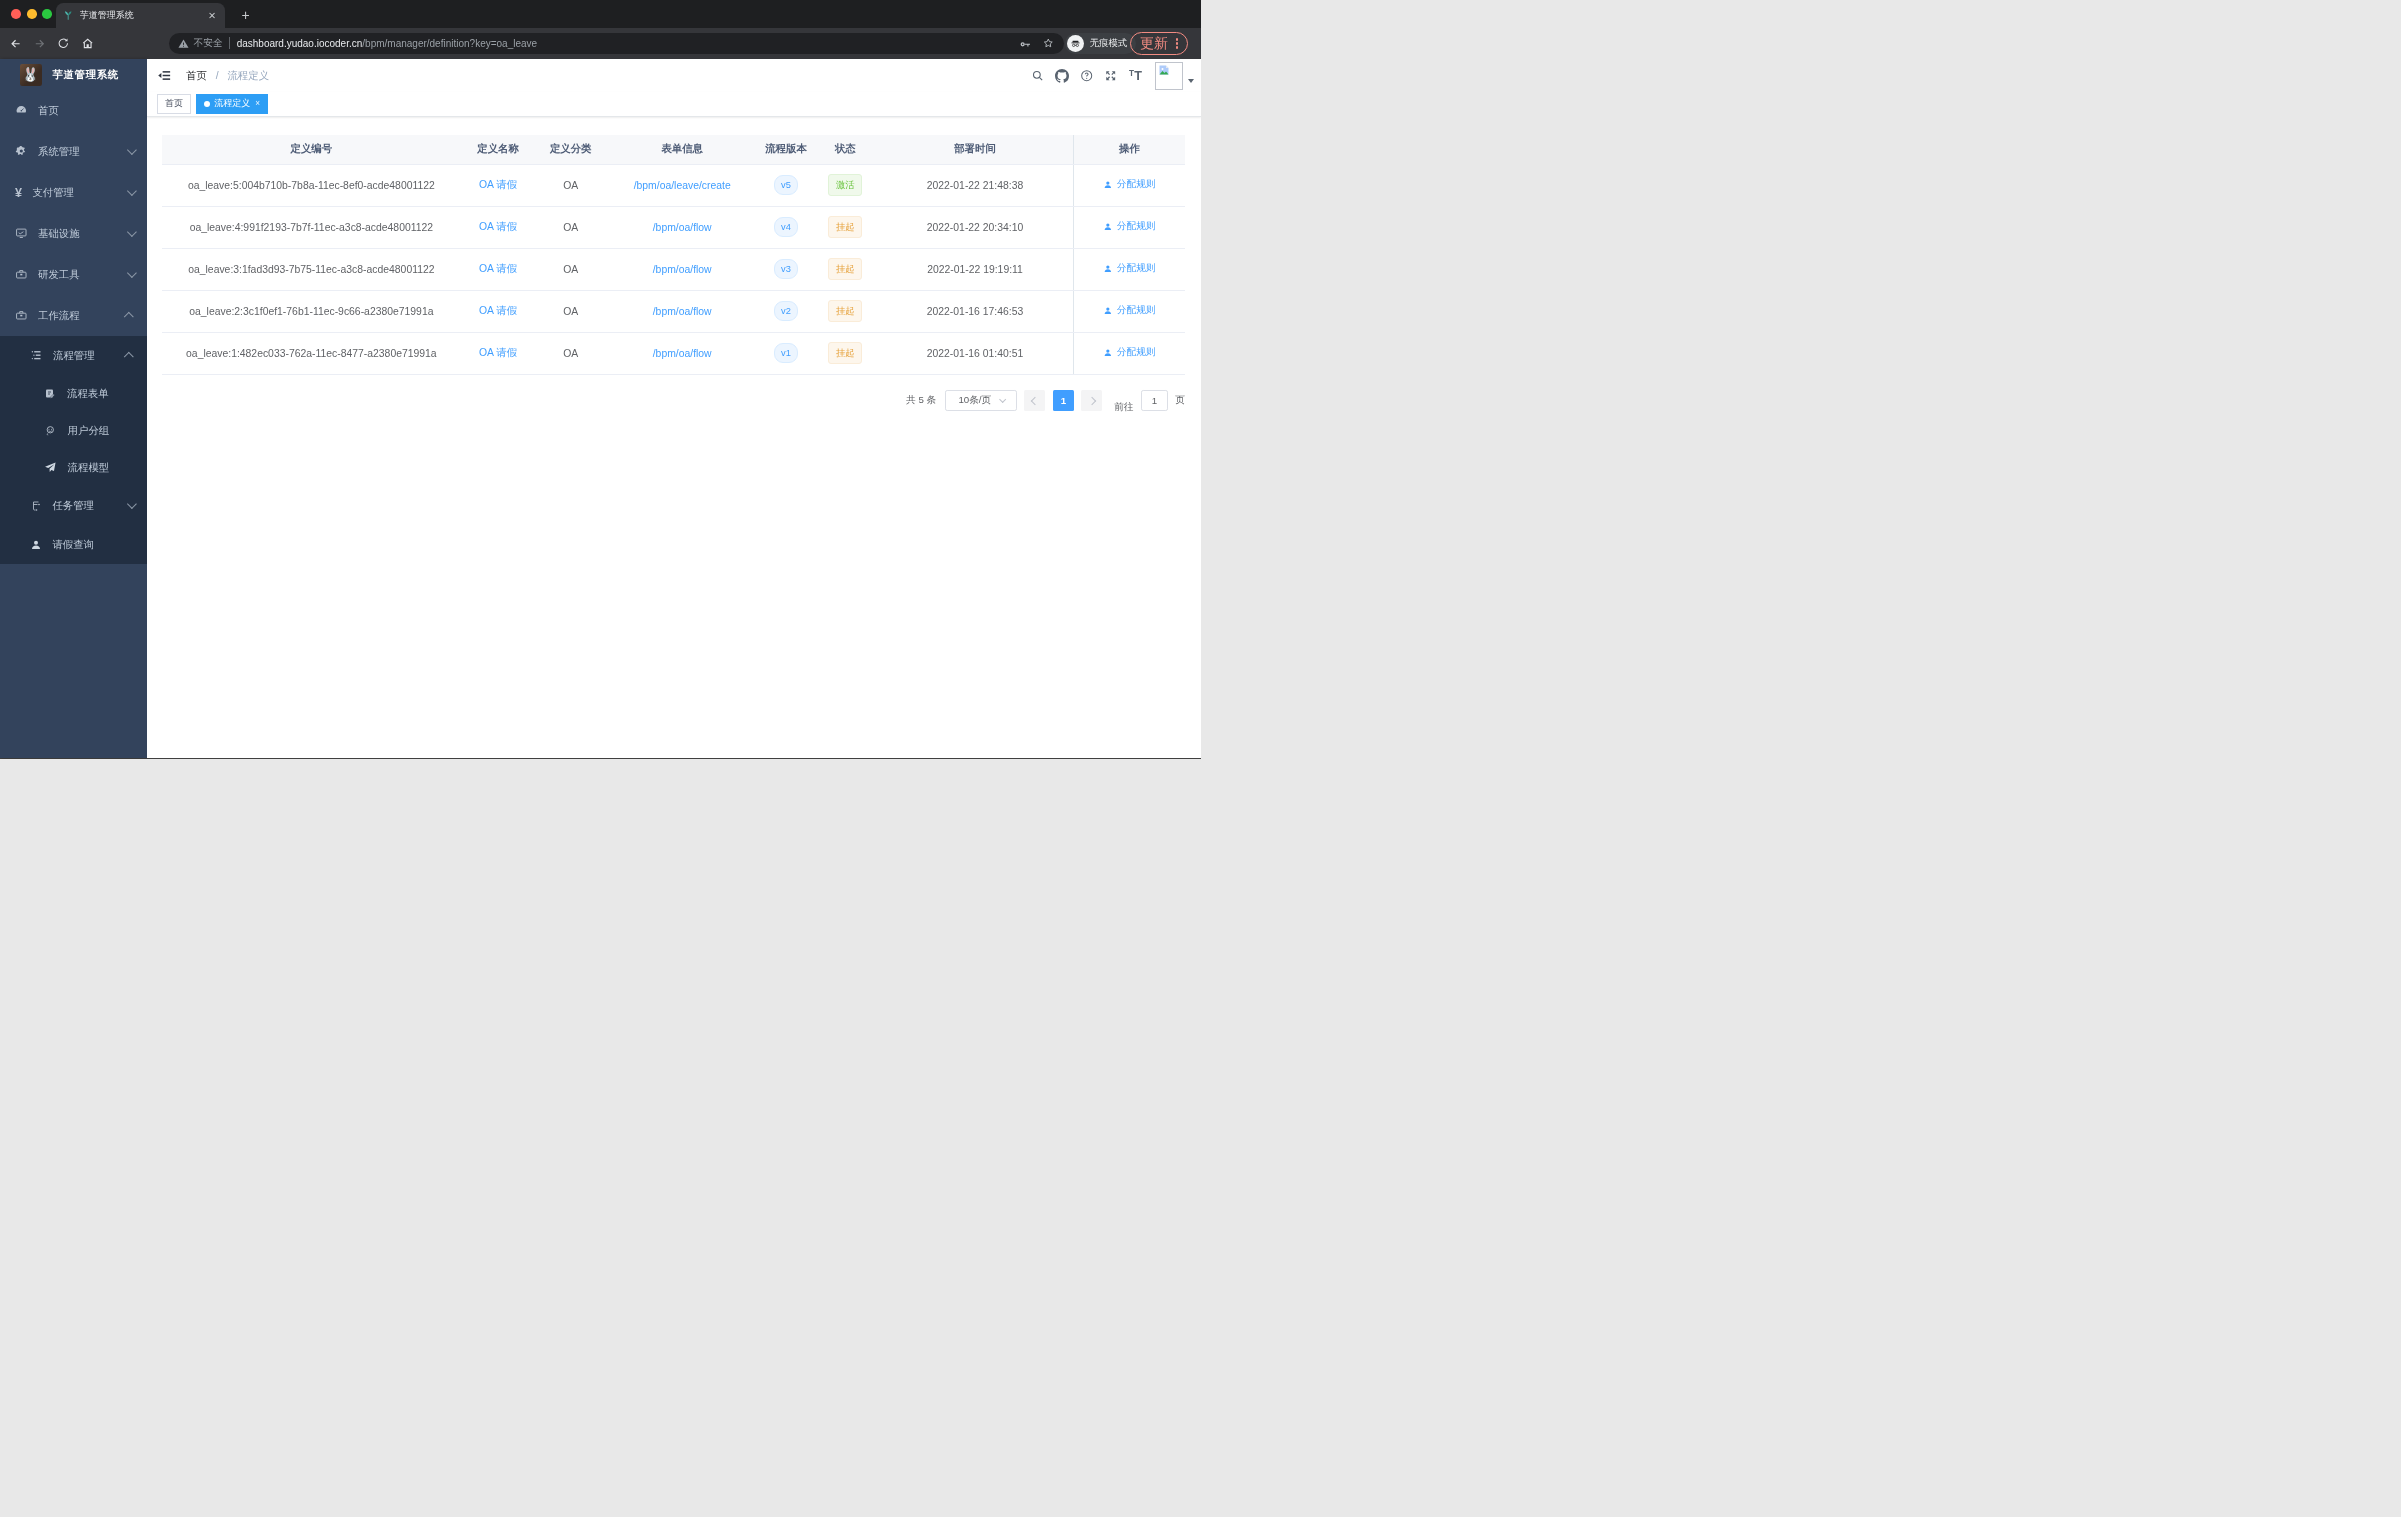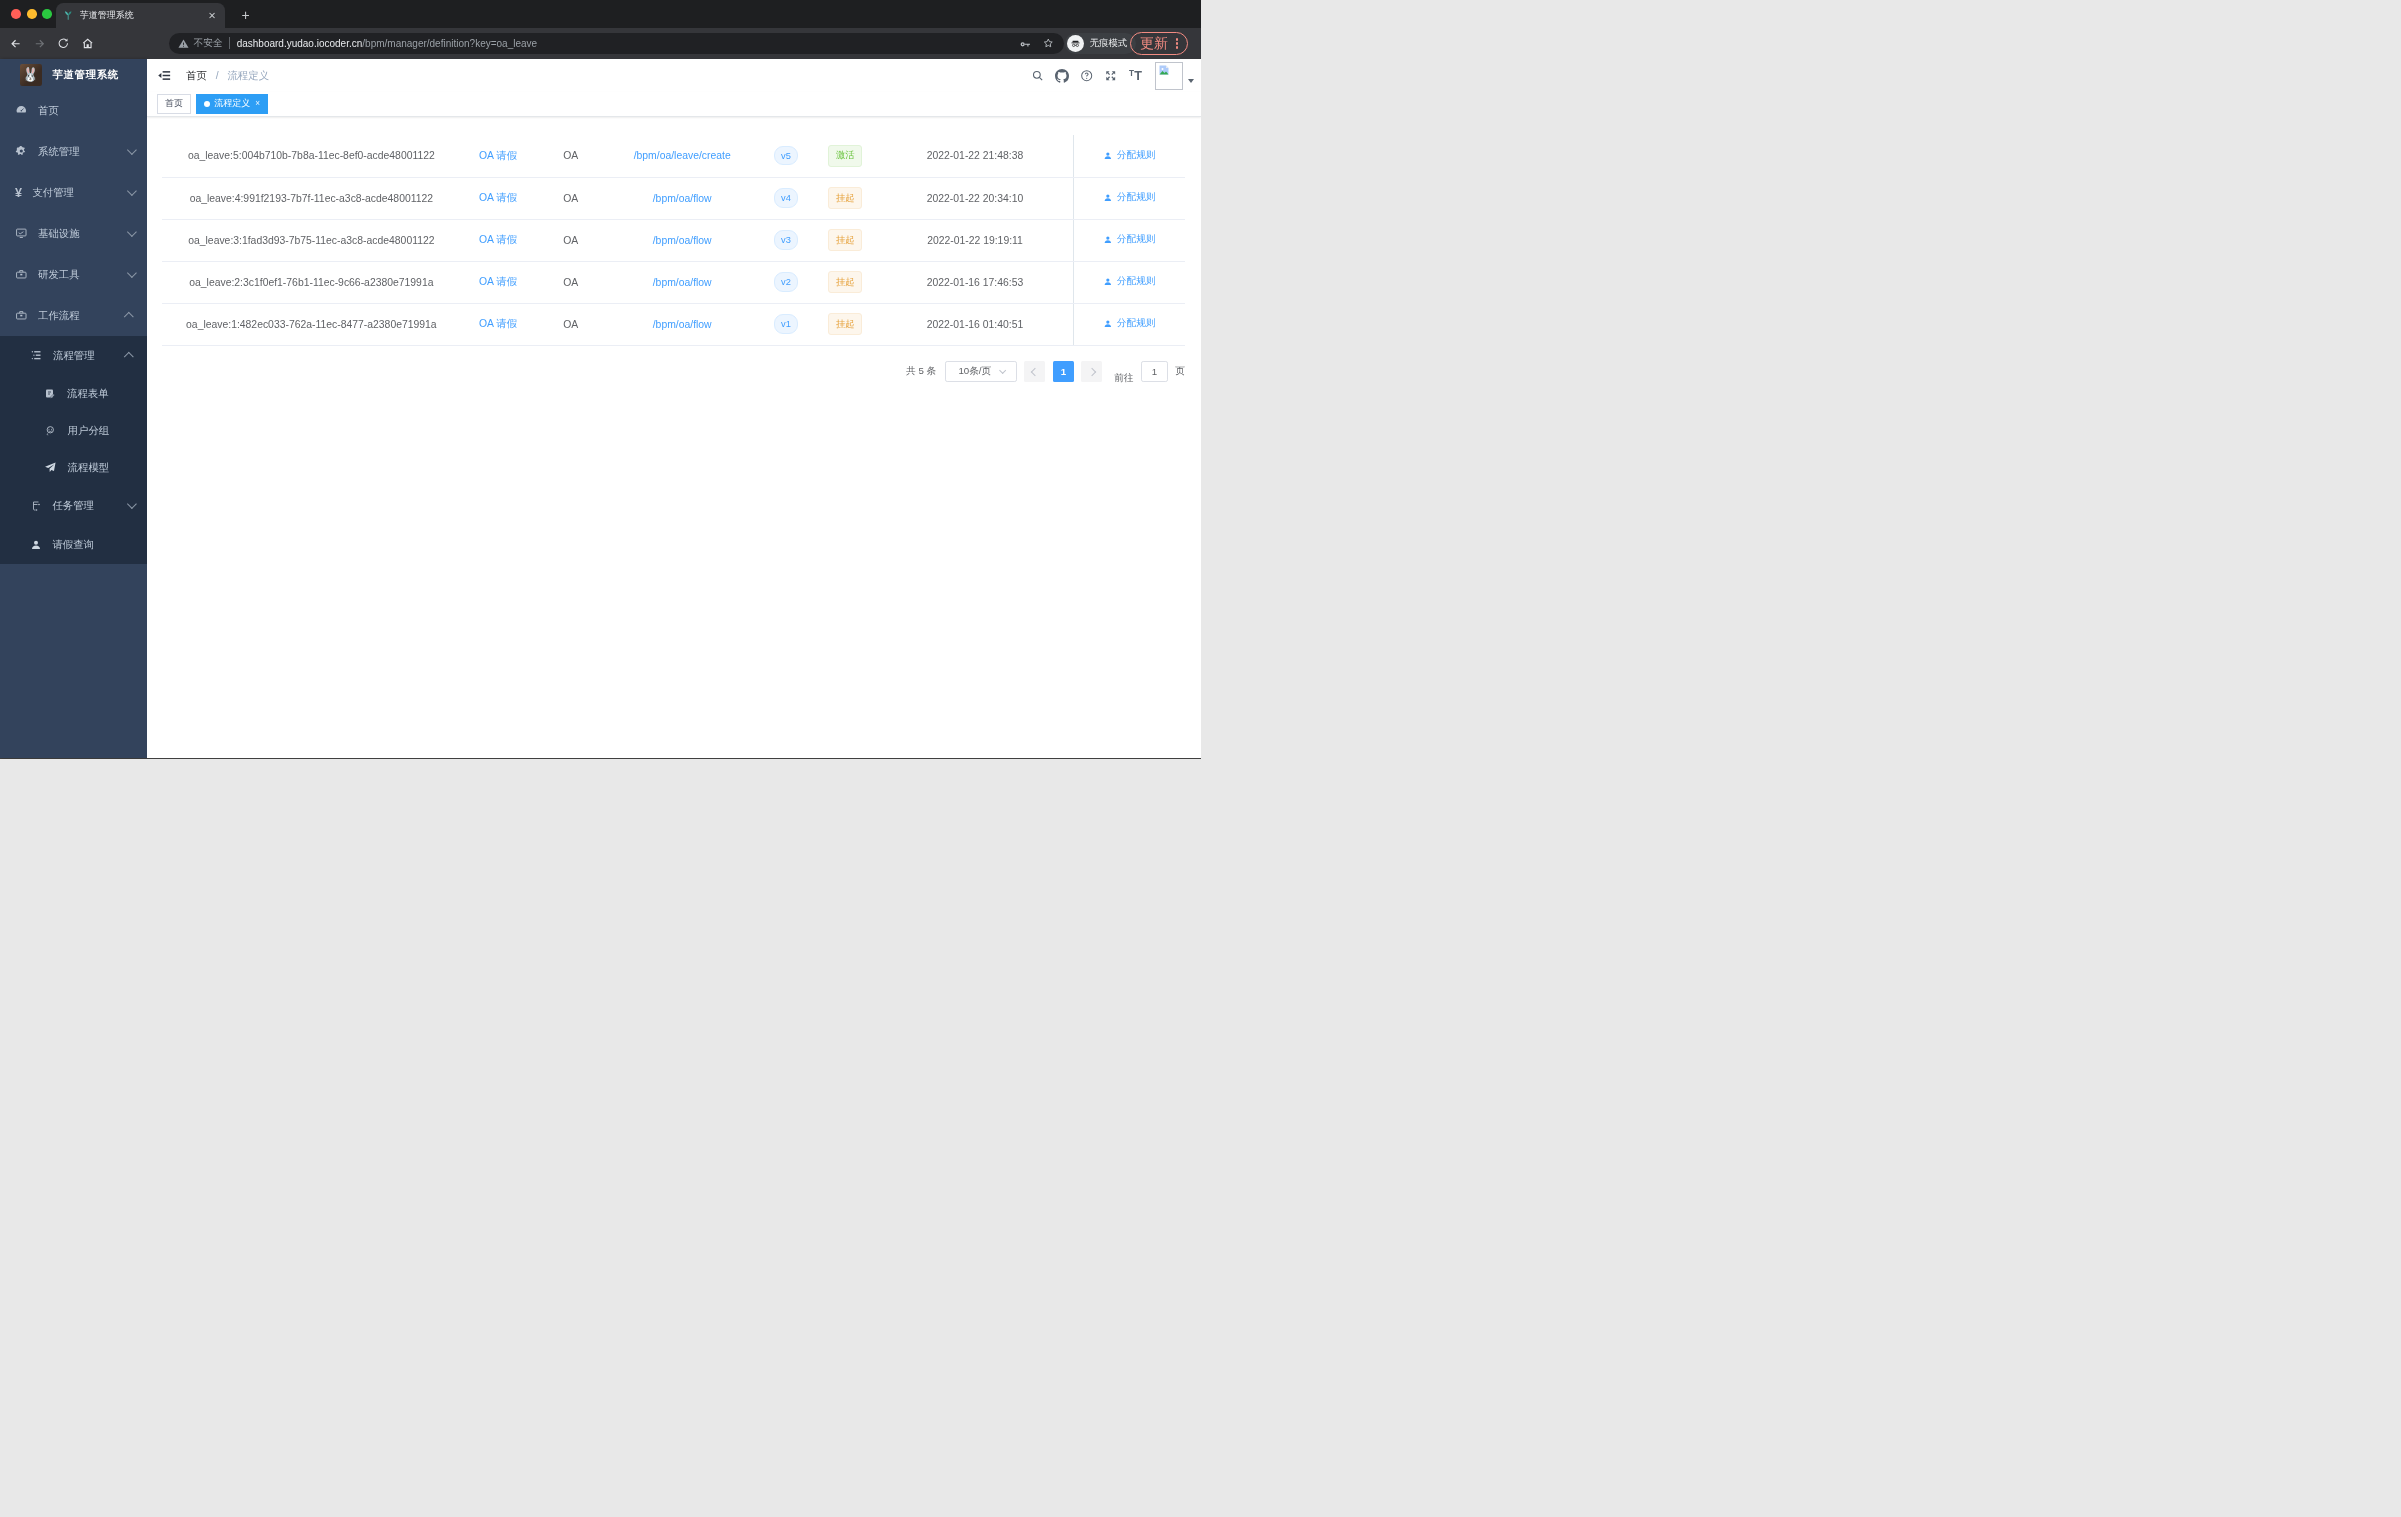--- a/index.html
+++ b/index.html
@@ -438,20 +438,30 @@
             <col style="width:29.2%">
               <col style="width:7.3%">
               <col style="width:6.9%">
               <col style="width:14.9%">
             <col style="width:5.4%">
               <col style="width:6.2%">
               <col style="width:19.2%">
               <col style="width:10.9%">
           </colgroup>
           <tbody>
+              <tr class="header-row">
+            <th>定义编号</th>
+            <th>定义名称</th>
+            <th>定义分类</th>
+            <th>表单信息</th>
+            <th>流程版本</th>
+            <th>状态</th>
+            <th>部署时间</th>
+            <th class="op-cell">操作</th>
+          </tr>
 
           <tr>
             <td>oa_leave:5:004b710b-7b8a-11ec-8ef0-acde48001122</td>
             <td><span class="link">OA 请假</span></td>
             <td>OA</td>
             <td><span class="link">/bpm/oa/leave/create</span></td>
             <td><span class="v-badge">v5</span></td>
             <td><span class="status-tag success">激活</span></td>
             <td>2022-01-22 21:48:38</td>
             <td class="op-cell"><span class="op-link">

